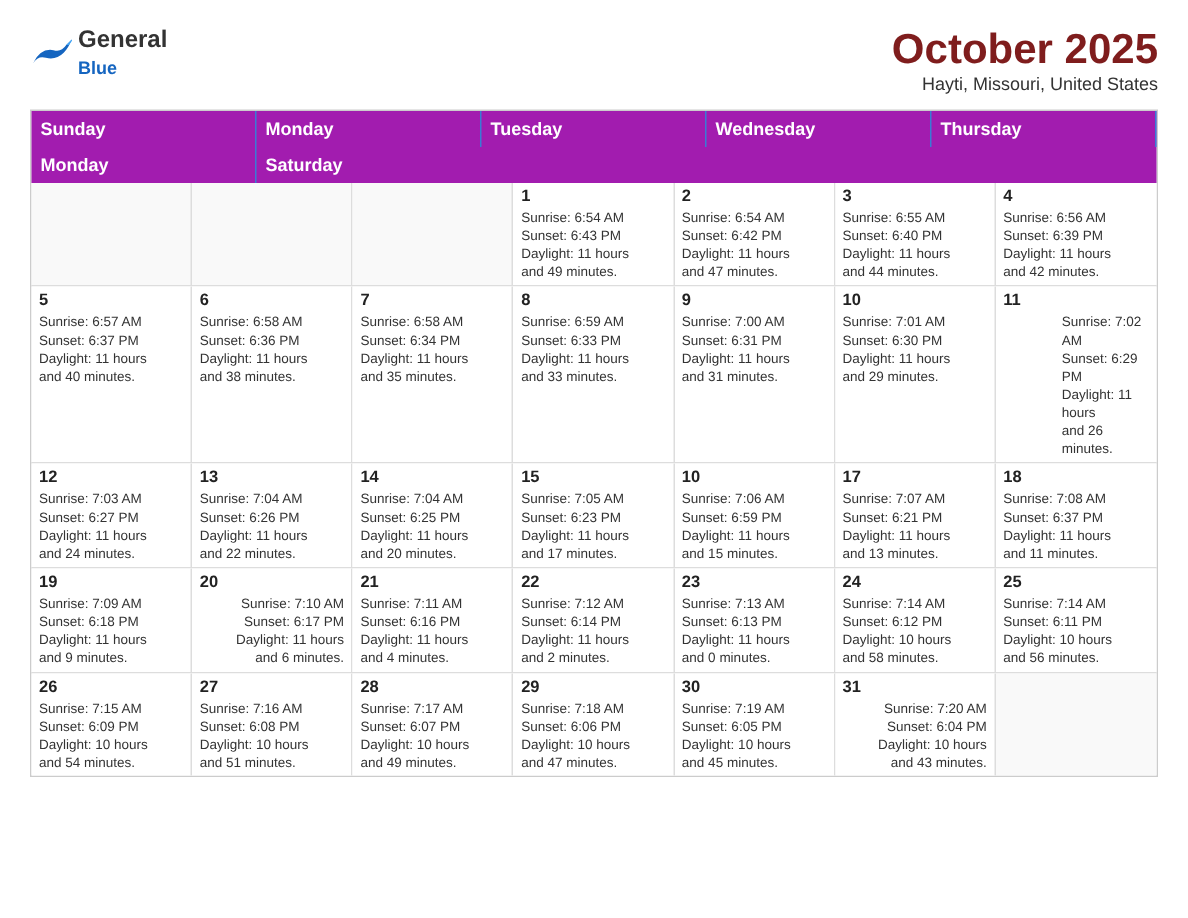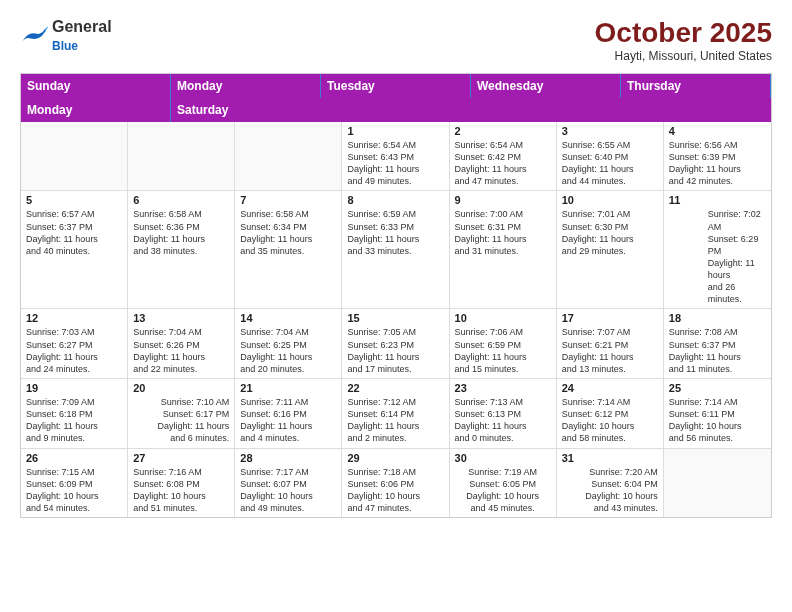--- a/index.html
+++ b/index.html
@@ -353,21 +353,21 @@
           </div>
           <div class="cal-cell">
             <div class="day-num">29</div>
             <div class="cell-info" style="white-space: pre-line;">Sunrise: 7:18 AM
 Sunset: 6:06 PM
 Daylight: 10 hours
 and 47 minutes.</div>
           </div>
           <div class="cal-cell">
             <div class="day-num">30</div>
-            <div class="cell-info" style="white-space: pre-line; text-align: center;">Sunrise: 7:19 AM
+            <div class="cell-info" style="white-space: pre-line;">Sunrise: 7:19 AM
 Sunset: 6:05 PM
 Daylight: 10 hours
 and 45 minutes.</div>
           </div>
           <div class="cal-cell">
             <div class="day-num">31</div>
             <div class="cell-info" style="white-space: pre-line; text-align: right;">Sunrise: 7:20 AM
 Sunset: 6:04 PM
 Daylight: 10 hours
 and 43 minutes.</div>

